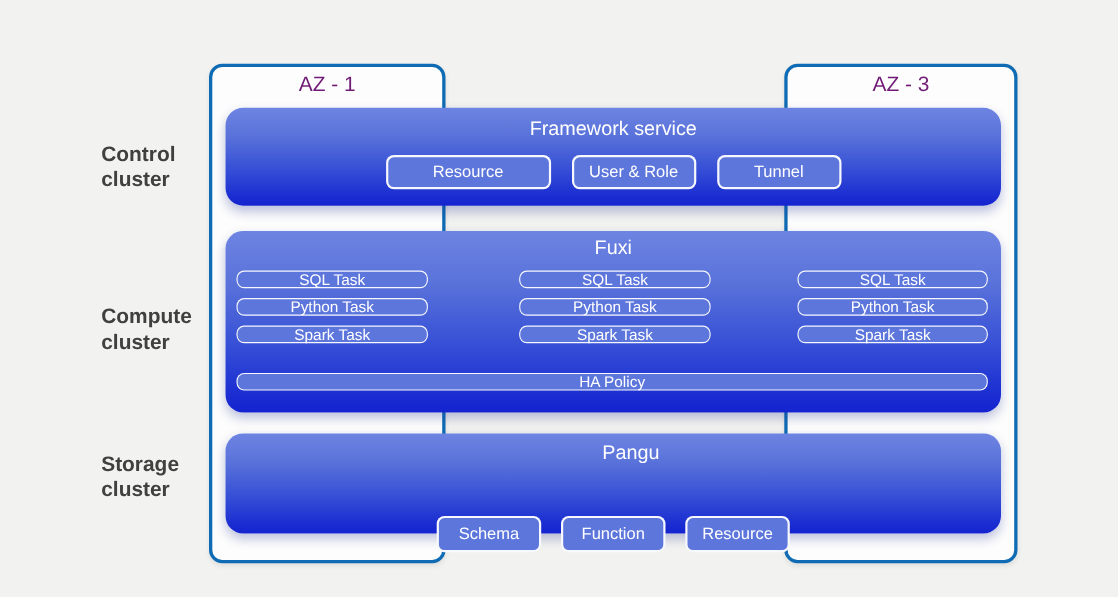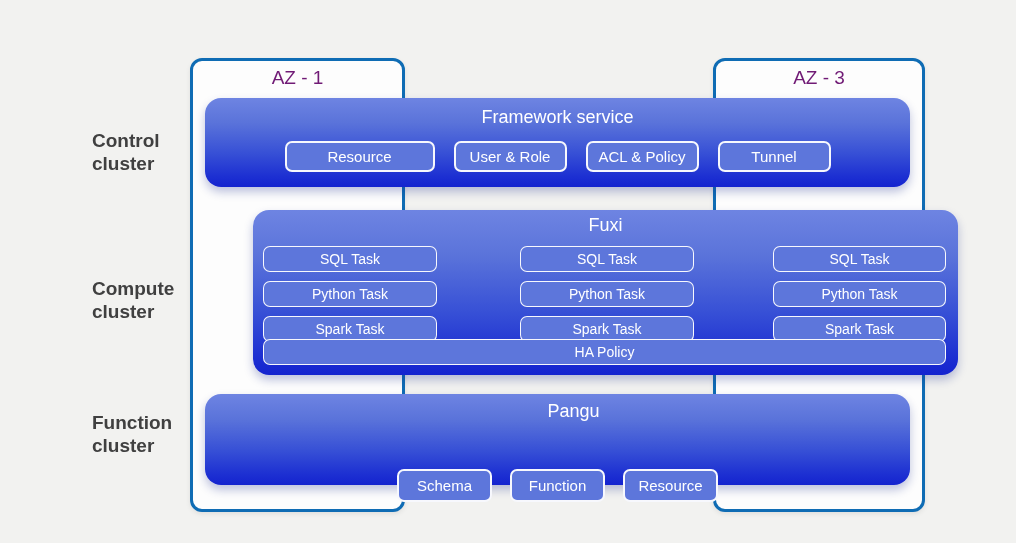--- a/index.html
+++ b/index.html
@@ -57,21 +57,21 @@
   .panel {
     position: absolute;
     left: 205px;
     width: 705px;
     border-radius: 16px;
     background: linear-gradient(180deg, #6e84e2 0%, #5a73da 28%, #3750d6 62%, #1d30d2 88%, #1423cf 100%);
     box-shadow: 0 5px 10px rgba(20,40,140,0.28);
     color: #ffffff;
   }
   .panel.control-panel { top: 98px;  height: 89px;  }
-  .panel.compute-panel { top: 210px; height: 165px; margin-left: 48px; }
+  .panel.compute-panel { top: 210px; height: 165px; }
   .panel.storage-panel { top: 394px; height: 91px;  }
 
   .panel-title {
     position: absolute;
     left: 0; right: 0;
     text-align: center;
     font-size: 18px;
     color: #ffffff;
   }
   .control-panel .panel-title { top: 9px; }
@@ -107,51 +107,50 @@
   .task-col {
     position: absolute;
     top: 36px;
     display: flex;
     flex-direction: column;
     gap: 9px;
   }
   .task-col.c1 { left: 10px;  width: 174px; }
   .task-col.c2 { left: 267px; width: 174px; }
   .task-col.c3 { left: 520px; width: 173px; }
-  .compute-panel .chip { font-size: 14px; height: 26px; border-width: 1.5px; }
+  .compute-panel .chip { font-size: 14px; height: 16px; border-width: 1.5px; }
   .ha-bar {
     position: absolute;
     left: 10px;
     top: 129px;
     width: 683px;
     height: 22px;
   }
 </style>
 </head>
 <body>
 
 <div class="stage">
 
   <div class="row-label control">Control cluster</div>
   <div class="row-label compute">Compute cluster</div>
-  <div class="row-label storage">Function cluster</div>
+  <div class="row-label storage">Storage cluster</div>
 
   <div class="az-box az1">
     <div class="az-label">AZ - 1</div>
   </div>
   <div class="az-box az3">
     <div class="az-label">AZ - 3</div>
   </div>
 
   <div class="panel control-panel">
     <div class="panel-title">Framework service</div>
     <div class="chip-row">
       <div class="chip w-metadata">Resource</div>
       <div class="chip w-mid">User &amp; Role</div>
-      <div class="chip w-mid">ACL &amp; Policy</div>
       <div class="chip w-mid">Tunnel</div>
     </div>
   </div>
 
   <div class="panel compute-panel">
     <div class="panel-title">Fuxi</div>
 
     <div class="task-col c1">
       <div class="chip">SQL Task</div>
       <div class="chip">Python Task</div>

